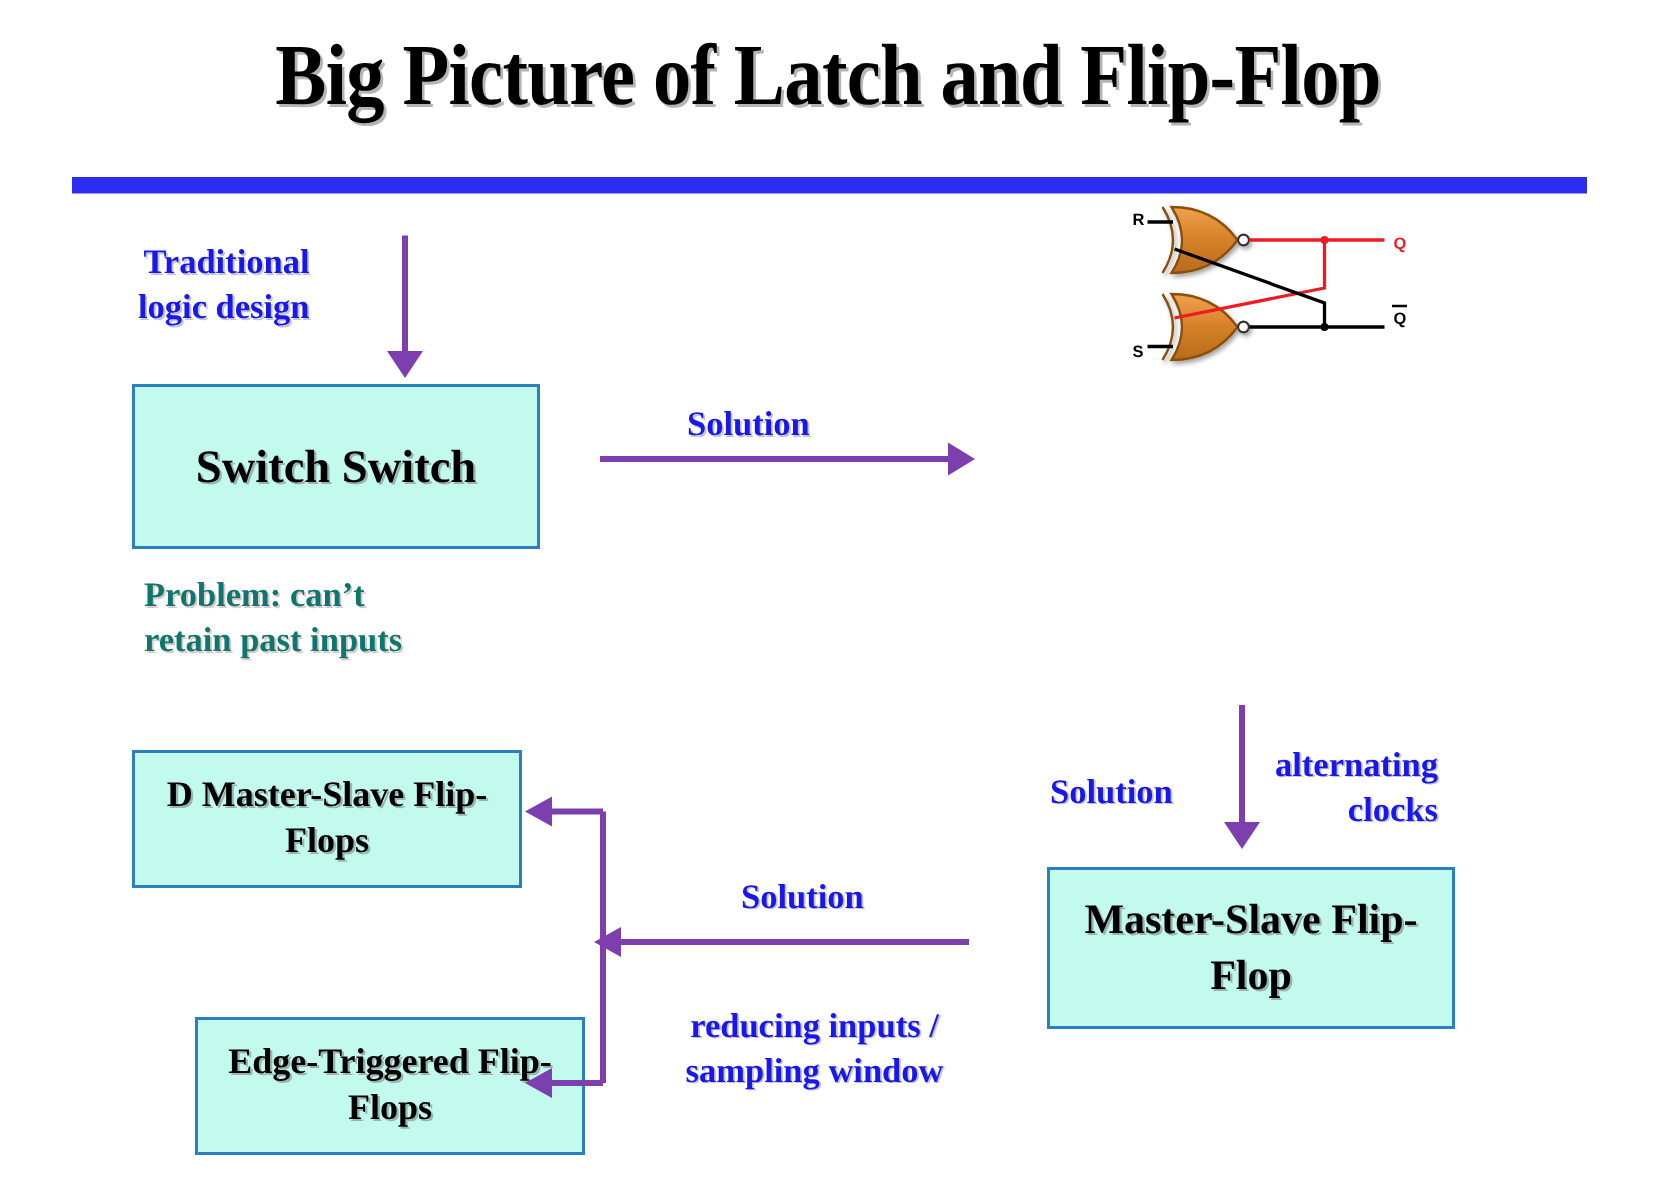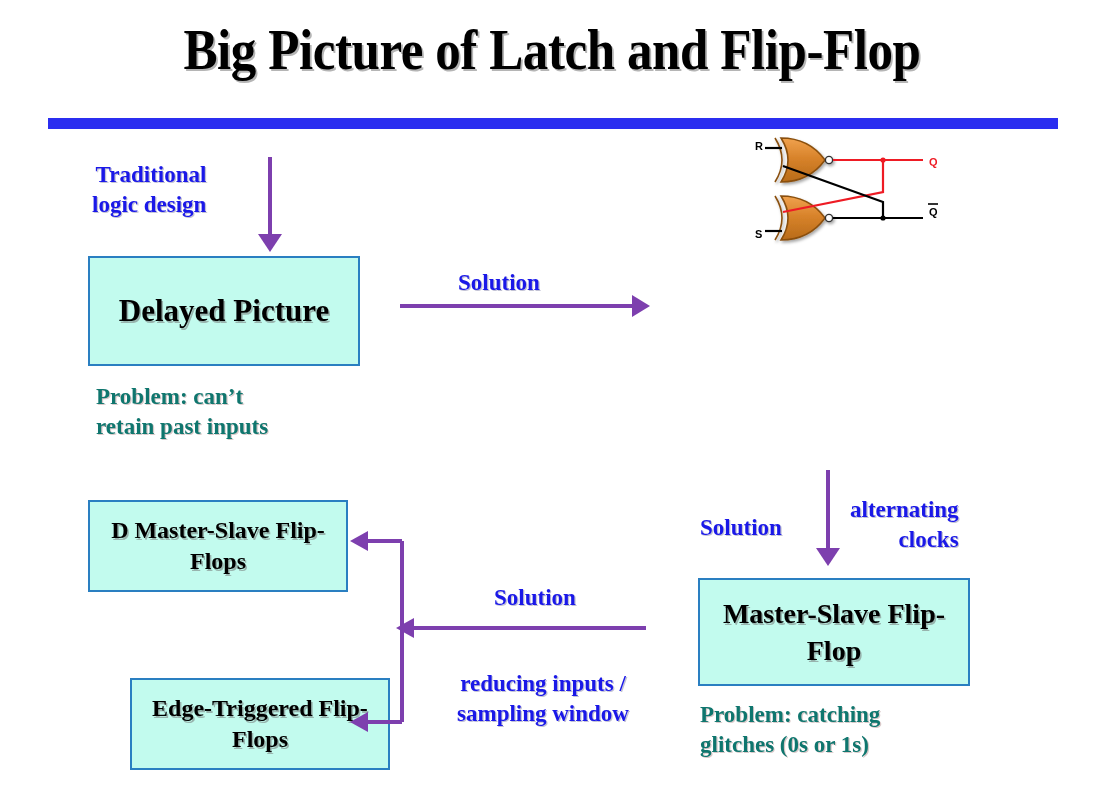--- a/index.html
+++ b/index.html
@@ -186,21 +186,21 @@
     <path d="M 150 26 L 150 58 L 50 78" stroke="#ee1b24" stroke-width="2.2" fill="none"></path>
     <circle cx="150" cy="26" r="2.6" fill="#ee1b24"></circle>
 
     <path d="M 100 84 L 190 84" stroke="#000000" stroke-width="2.2" fill="none"></path>
 
     <path d="M 150 84 L 150 68 L 50 32" stroke="#000000" stroke-width="2.2" fill="none"></path>
     <circle cx="150" cy="84" r="2.6" fill="#000000"></circle>
   </svg>
 
   <div class="box" id="box-delayed-switch">
-    <span class="box-label">Delayed Picture</span>
+    <span class="box-label">Switch Switch</span>
   </div>
 
 
   <div class="box" id="box-master-slave">
     <span class="box-label">Master-Slave
 Flip-Flop</span>
   </div>
 
   <div class="box" id="box-d-master-slave">
     <span class="box-label">D Master-Slave
@@ -217,22 +217,20 @@
   <div class="blue-text" id="label-solution-1">Solution</div>
   <div class="blue-text" id="label-solution-2">Solution</div>
   <div class="blue-text" id="label-alternating">alternating
 clocks</div>
   <div class="blue-text" id="label-solution-3">Solution</div>
   <div class="blue-text" id="label-reducing">reducing inputs /
 sampling window</div>
 
   <div class="red-text" id="problem-1">Problem:  can’t
 retain past inputs</div>
-  <div class="red-text" id="problem-3">Problem:  catching
-glitches (0s or 1s)</div>
 
   <svg id="arrow-layer" viewBox="0 0 1104 786" xmlns="http://www.w3.org/2000/svg">
 
     <g>
       <line x1="270" y1="157" x2="270" y2="238" stroke="#7d3fae" stroke-width="4"></line>
       <path d="M 258 234 L 270 252 L 282 234 Z" fill="#7d3fae"></path>
     </g>
 
     <g>
       <line x1="400" y1="306" x2="636" y2="306" stroke="#7d3fae" stroke-width="4"></line>

